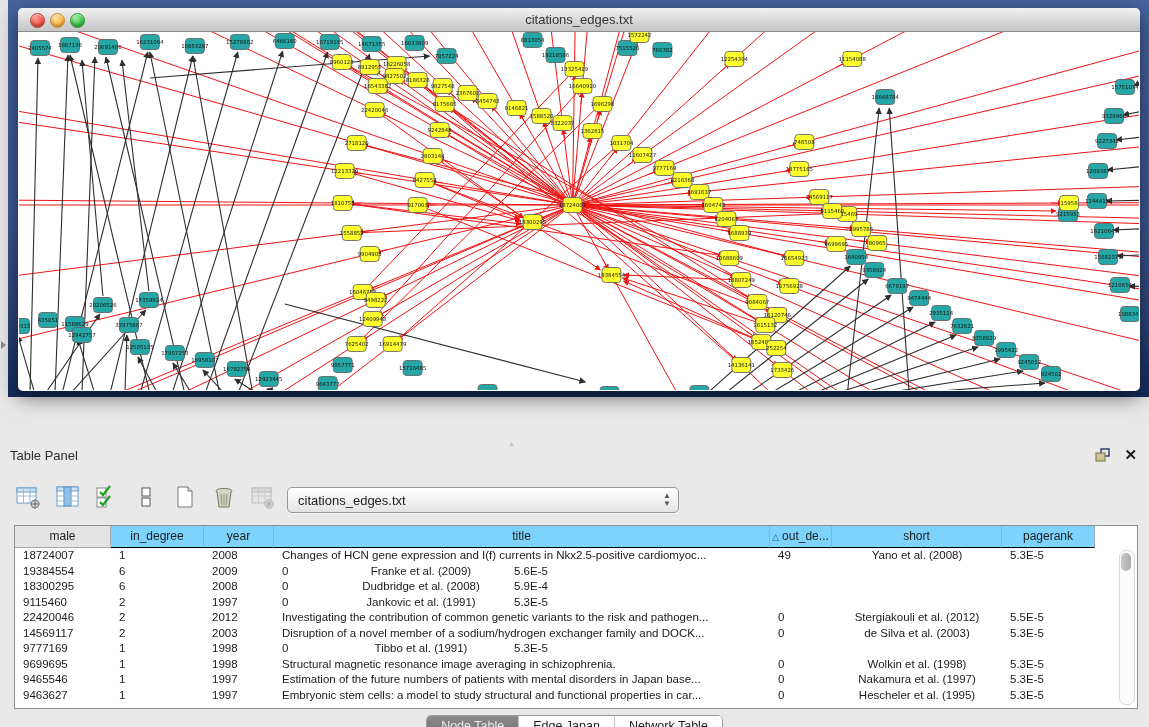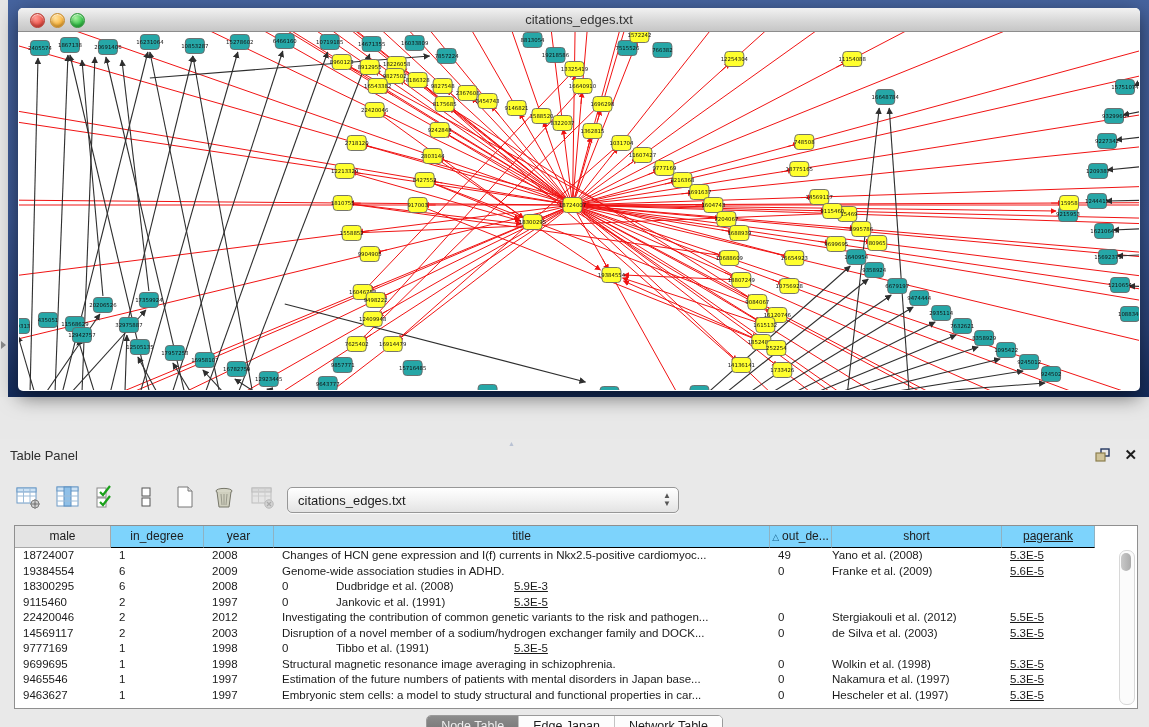--- a/index.html
+++ b/index.html
@@ -36,22 +36,22 @@
   .combo .arrows{width:22px;text-align:center;color:#555;font-size:8px;line-height:8px;}
   
   .grid-wrap{position:absolute;left:14px;top:86px;width:1122px;height:182px;border:1px solid #8f8f8f;background:#fff;}
   .hdr{display:flex;height:22px;}
   .hcell{box-sizing:border-box;background:#7dd3fc;border-right:1px solid #8fb2c2;border-bottom:1px solid #000000;font-size:12px;color:#1d1d1d;text-align:center;line-height:21px;overflow:hidden;white-space:nowrap;}
   .hcell.first{background:#e4e4e4;border-right:1px solid #a8a8a8;border-bottom:1px solid #a8a8a8;}
   .sort-tri{font-size:9px;color:#17618c;margin-right:3px;}
   .rows{position:absolute;left:0;top:22px;right:0;bottom:0;overflow:hidden;}
   .trow{display:flex;height:15.5px;line-height:15.5px;font-size:11.5px;color:#1a1a1a;}
   .tcell{box-sizing:border-box;overflow:hidden;white-space:nowrap;padding-left:8px;}
-  .tcell.center{padding-left:0;}
-  .c0{width:96px;}.c1{width:93px;}.c2{width:70px;}.c3{width:496px;}.c4{width:62px;}.c5{width:170px;}.c6{width:93px;text-decoration:underline;}
+  .tcell.center{text-align:center;padding-left:0;}
+  .c0{width:96px;}.c1{width:93px;}.c2{width:70px;}.c3{width:496px;}.c4{width:62px;}.c5{width:170px;}.c6{width:93px;}
   .vscroll{position:absolute;right:2px;top:24px;bottom:3px;width:14px;background:#fbfbfb;border:1px solid #d8d8d8;border-radius:7px;}
   .vthumb{position:absolute;left:1px;top:2px;width:10px;height:18px;border-radius:5px;background:linear-gradient(90deg,#c9c9c9,#ababab);}
   
   .tabbar{position:absolute;left:0;right:0;top:276px;height:23px;display:flex;justify-content:center;}
   .tabset{display:flex;border:1px solid #9a9a9a;border-radius:5px;overflow:hidden;background:#fff;box-shadow:0 1px 1px rgba(255,255,255,.8);}
   .tab{padding:0 14px;font-size:12.5px;line-height:21px;color:#1c1c1c;background:#fdfdfd;border-right:1px solid #c3c3c3;cursor:pointer;}
   .tab:last-child{border-right:none;}
   .tab.sel{background:linear-gradient(180deg,#8c8c8c,#6f6f6f);color:#efefef;}
   
   .statusbar{position:absolute;left:0;top:700px;width:1149px;height:27px;background:linear-gradient(180deg,#ededed,#dcdcdc);border-top:1px solid #c2c2c2;margin-top:28px;}
@@ -876,32 +876,31 @@
           <div class="tcell c2">2008</div>
           <div class="tcell c3">Changes of HCN gene expression and I(f) currents in Nkx2.5-positive cardiomyoc...</div>
           <div class="tcell c4">49</div>
           <div class="tcell c5 center">Yano et al. (2008)</div>
           <div class="tcell c6">5.3E-5</div>
         </div>
         <div class="trow">
           <div class="tcell c0">19384554</div>
           <div class="tcell c1">6</div>
           <div class="tcell c2">2009</div>
-          <div class="tcell c3">Genome-wide association studies in ADHD.</div>
           <div class="tcell c4">0</div>
           <div class="tcell c5 center">Franke et al. (2009)</div>
           <div class="tcell c6">5.6E-5</div>
         </div>
         <div class="trow">
           <div class="tcell c0">18300295</div>
           <div class="tcell c1">6</div>
           <div class="tcell c2">2008</div>
           <div class="tcell c4">0</div>
           <div class="tcell c5 center">Dudbridge et al. (2008)</div>
-          <div class="tcell c6">5.9E-3</div>
+          <div class="tcell c6">5.9E-4</div>
         </div>
         <div class="trow">
           <div class="tcell c0">9115460</div>
           <div class="tcell c1">2</div>
           <div class="tcell c2">1997</div>
           <div class="tcell c4">0</div>
           <div class="tcell c5 center">Jankovic et al. (1991)</div>
           <div class="tcell c6">5.3E-5</div>
         </div>
         <div class="trow">
@@ -947,21 +946,21 @@
           <div class="tcell c4">0</div>
           <div class="tcell c5 center">Nakamura et al. (1997)</div>
           <div class="tcell c6">5.3E-5</div>
         </div>
         <div class="trow">
           <div class="tcell c0">9463627</div>
           <div class="tcell c1">1</div>
           <div class="tcell c2">1997</div>
           <div class="tcell c3">Embryonic stem cells: a model to study structural and functional properties in car...</div>
           <div class="tcell c4">0</div>
-          <div class="tcell c5 center">Hescheler et al. (1997)</div>
+          <div class="tcell c5 center">Hescheler et al. (1995)</div>
           <div class="tcell c6">5.3E-5</div>
         </div>
       </div>
     <div class="vscroll">
       <div class="vthumb"></div>
     </div>
   </div>
 
   <div class="tabbar">
     <div class="tabset" id="tabset">

